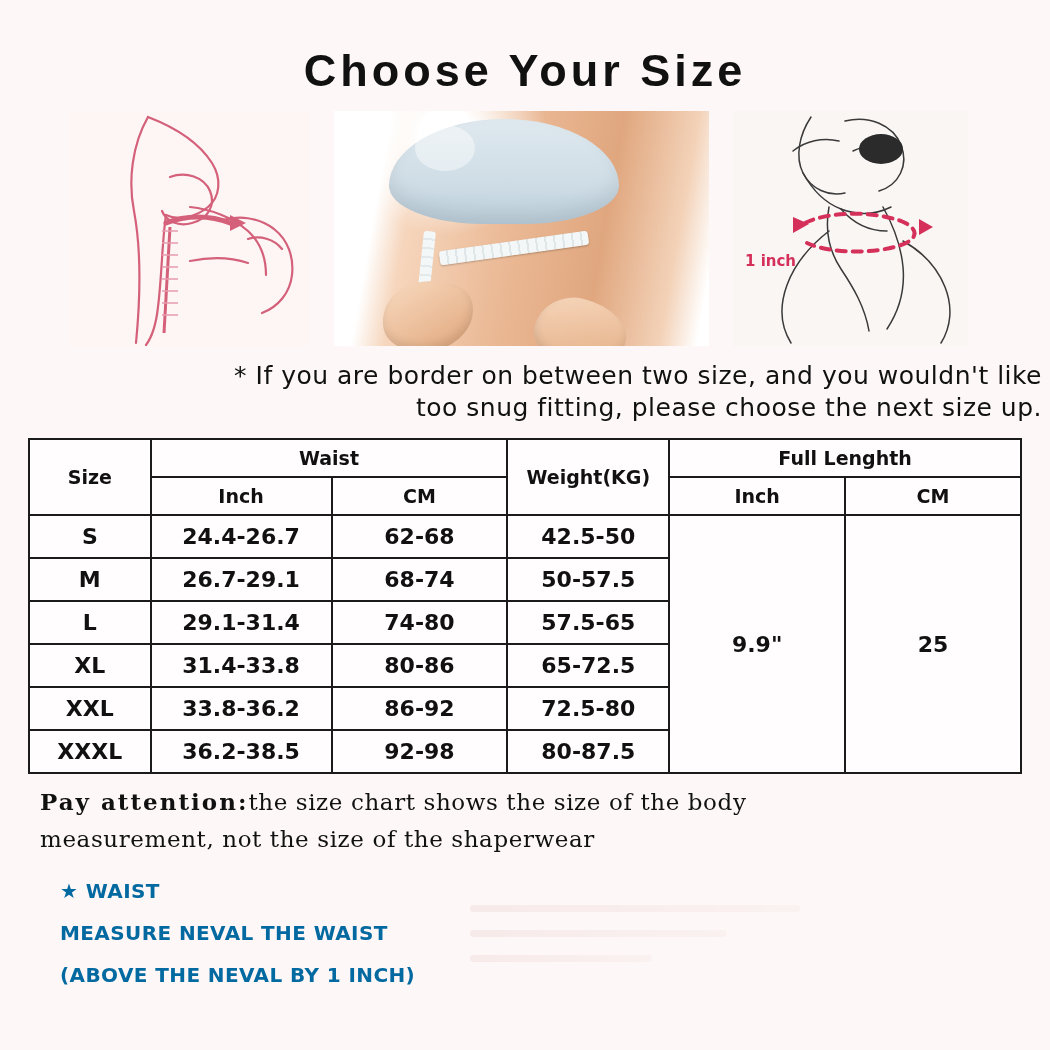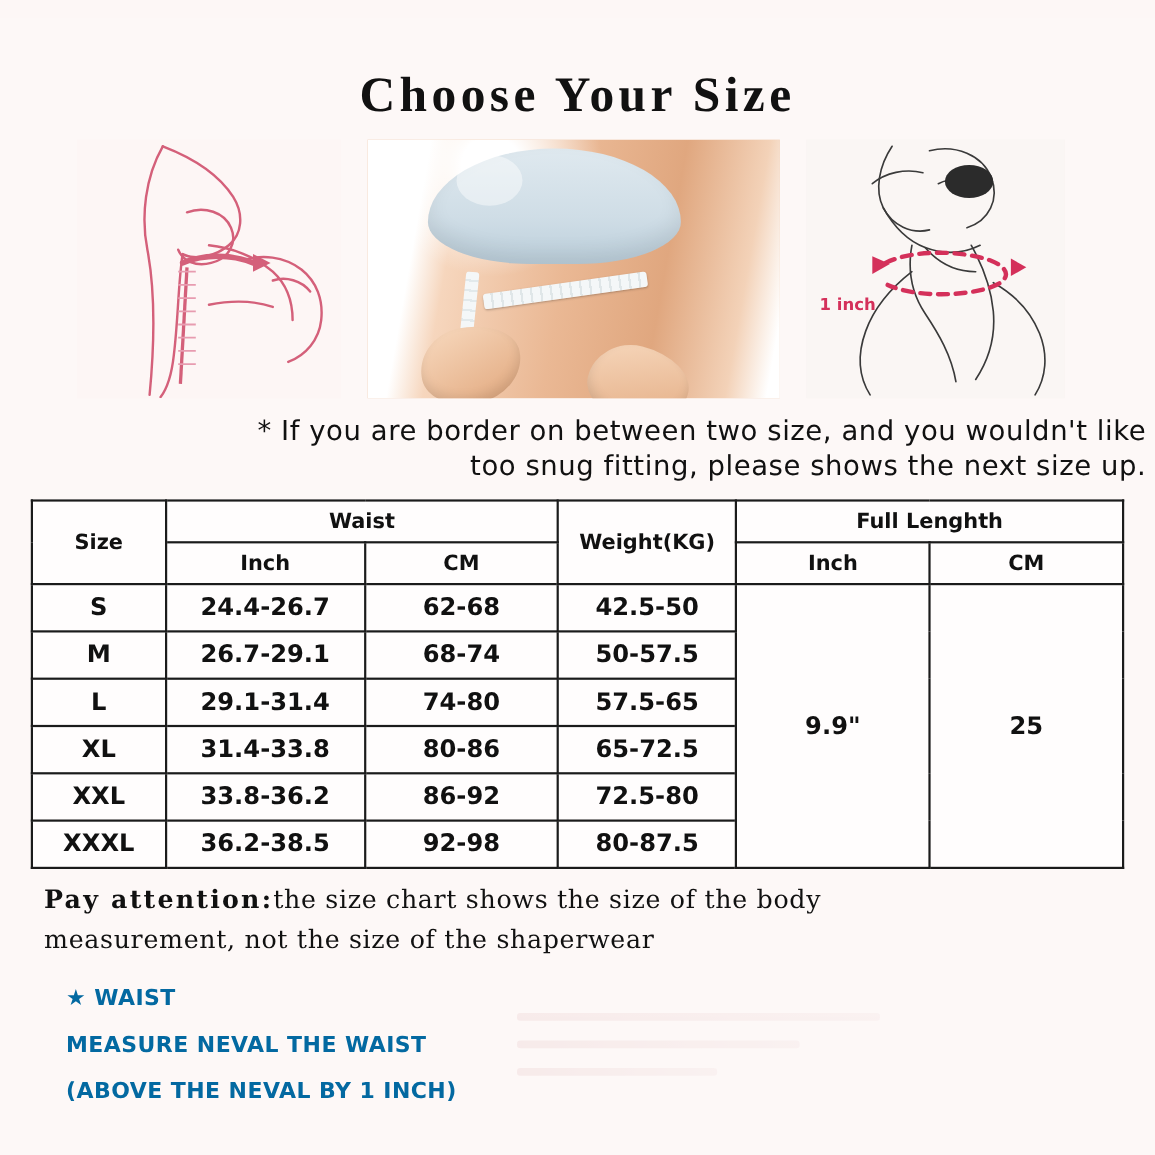--- a/index.html
+++ b/index.html
@@ -12,28 +12,27 @@
   }
   #page {
     position: relative;
     width: 1050px; height: 1050px;
     background: #fdf8f7;
   }
 
   
   .title {
     text-align: center;
-    font-family: Liberation Serif, serif;
+    font-family: Liberation Sans, sans-serif;
     font-weight: bold;
     font-size: 45px;
     letter-spacing: 4px;
     color: #111;
     padding-top: 48px;
     line-height: 1;
-    margin-top: 16px;
   }
 
   
   .photos {
     display: flex;
     gap: 24px;
     margin: 18px 70px 0 70px;
     height: 235px;
   }
   .photo {
@@ -222,21 +221,21 @@
         </g>
         <path d="M60 106 L76 113 L60 122 Z" fill="#d4305a"></path>
         <path d="M186 108 L200 116 L186 124 Z" fill="#d4305a"></path>
         <text x="12" y="155" font-family="DejaVu Sans, sans-serif" font-size="15" font-weight="bold" fill="#d4305a">1 inch</text>
       </svg>
     </div>
   </div>
 
   <div class="note">
     <span>* If you are border on between two size, and you wouldn't like</span>
-    <span class="l2">too snug fitting, please shows the next size up.</span>
+    <span class="l2">too snug fitting, please choose the next size up.</span>
   </div>
 
   <table class="size">
     <thead>
       <tr>
         <th rowspan="2" style="width:121px">Size</th>
         <th colspan="2">Waist</th>
         <th rowspan="2" style="width:161px">Weight(KG)</th>
         <th colspan="2">Full Lenghth</th>
       </tr>

